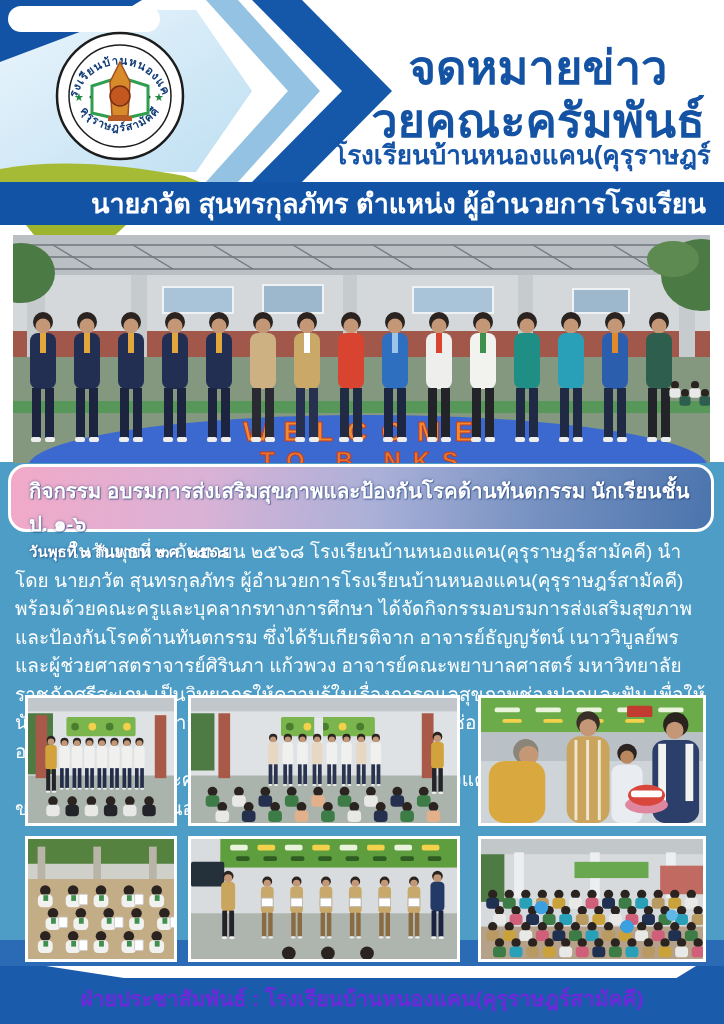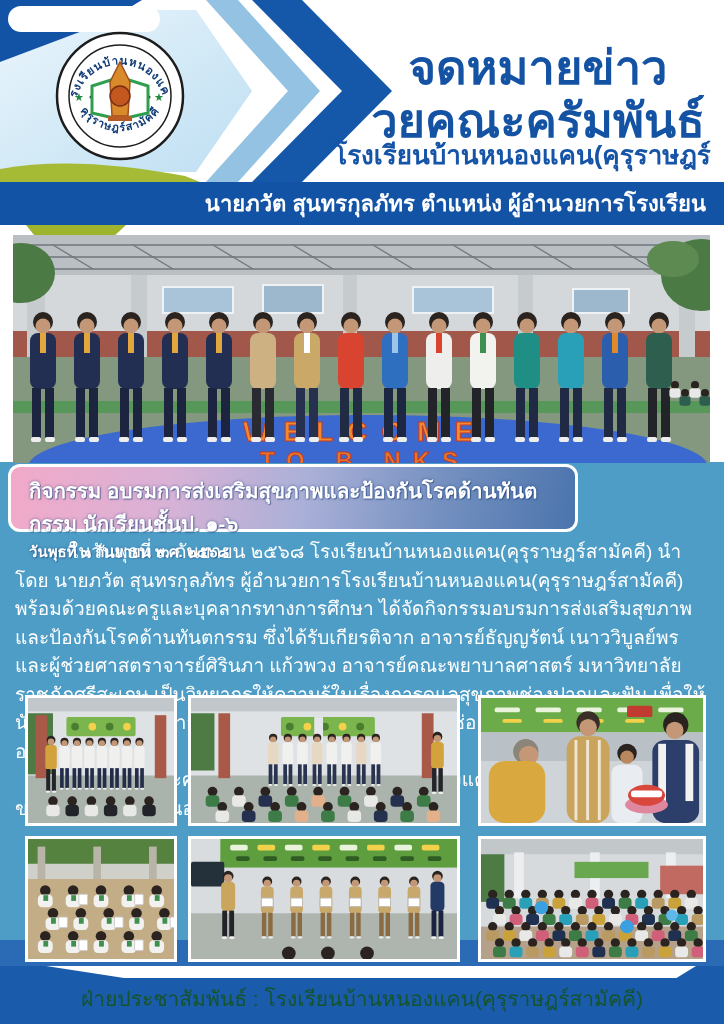--- a/index.html
+++ b/index.html
@@ -14,49 +14,49 @@
   .footer-white-band{left:46px;top:966px;width:650px;height:12px;background:#ffffff;
         clip-path:polygon(0 0,100% 0,97% 100%,12% 100%);}
 
   
   .main-title{left:362px;top:18px;width:352px;text-align:center;color:#1452a4;
         font-size:47px;font-weight:800;line-height:1.12;letter-spacing:0;margin-top:24px;}
   .school-name{left:326px;top:134px;width:392px;text-align:center;color:#1554a6;
         font-size:26px;font-weight:700;}
   .director-bar{left:0;top:182px;width:724px;height:43px;background:#1353a6;
         display:flex;align-items:center;justify-content:flex-end;padding-right:18px;box-sizing:border-box;}
-  .director-bar span{color:#fff;font-size:22px;font-weight:600;}
+  .director-bar span{color:#fff;font-size:27px;font-weight:600;}
   .green-tab{left:26px;top:225px;width:100px;height:15px;background:#9fb42e;
         clip-path:polygon(0 0,100% 0,84% 100%,12% 100%);border-radius:0 0 10px 10px;}
 
   
   .logo-wrap{left:54px;top:30px;width:132px;height:132px;}
 
   
   .photo{border:3px solid #ffffff;overflow:hidden;background:#9aa89b;box-sizing:border-box;}
   .photo svg{display:block;width:100%;height:100%;}
   .photo-main{left:13px;top:235px;width:697px;height:228px;border:none;}
 
   
-  .activity-bar{left:8px;top:464px;width:570px;height:68px;box-sizing:border-box;
-        border:3px solid #ffffff;border-radius:12px;
+  .activity-bar{left:8px;top:464px;width:706px;height:68px;box-sizing:border-box;
+        border:3px solid #ffffff;border-radius:18px;
         background:linear-gradient(100deg,#f2a9c8 0%,#d9b2d6 28%,#aab0d8 52%,#7490c0 76%,#4b74ad 100%);
         padding:7px 8px 0 18px;}
   .activity-title{color:#ffffff;font-size:20.5px;font-weight:800;
         text-shadow:0 0 3px rgba(25,60,120,.65),1px 1px 0 rgba(25,60,120,.5);}
   .activity-date{color:#ffffff;font-size:15px;font-weight:700;margin-top:0;
         text-shadow:0 0 3px rgba(25,60,120,.6),1px 1px 0 rgba(25,60,120,.45);}
 
   
   .body-text{left:15px;top:538px;width:694px;color:#ffffff;font-size:19px;line-height:1.5;}
   .body-text p{margin:0;text-indent:54px;}
 
   
-  .footer-text{left:0;top:982px;width:724px;text-align:center;color:#14532d;
-        font-size:21px;font-weight:400;}
+  .footer-text{left:0;top:982px;width:724px;text-align:center;color:#6d28d9;
+        font-size:21px;font-weight:700;}
 </style>
 </head>
 <body>
 
 <div class="page">
 
   <div class="abs teal-bg"></div>
   <div class="abs footer-bg"></div>
   <div class="abs footer-upper"></div>
 

